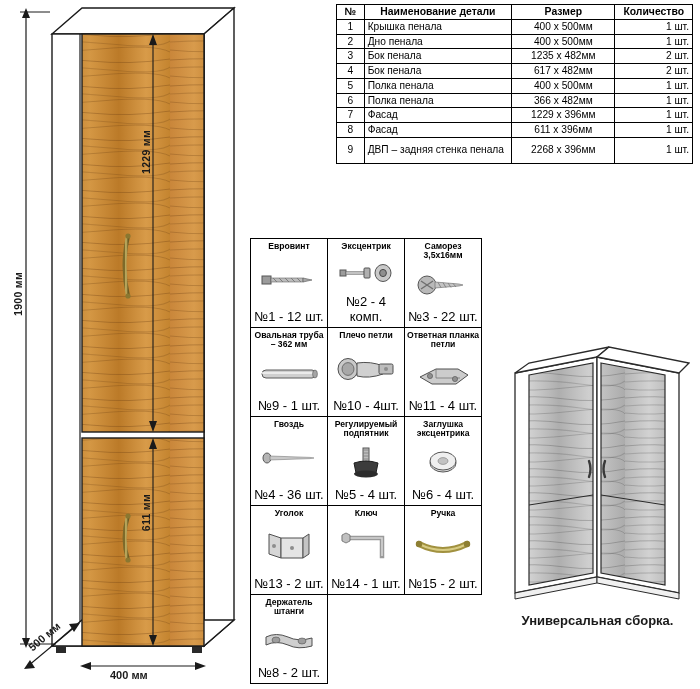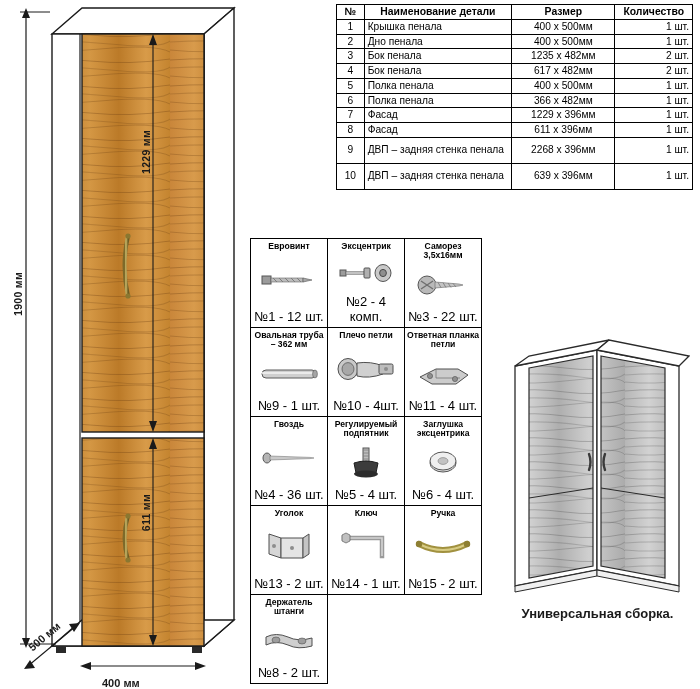--- a/index.html
+++ b/index.html
@@ -23,21 +23,21 @@
   
   .fit-grid{position:absolute;left:250px;top:238px;width:232px;border-collapse:collapse;}
   .fit-grid td{border:1px solid #000;width:77px;height:88px;vertical-align:top;padding:0;}
   .fit-cell{position:relative;width:100%;height:100%;display:flex;flex-direction:column;align-items:center;justify-content:flex-start;}
   .fit-title{font-size:8.6px;font-weight:bold;text-align:center;line-height:1.1;margin-top:3px;color:#000;}
   .fit-art{flex:1;display:flex;align-items:center;justify-content:center;width:100%;}
   .fit-qty{font-size:13px;text-align:center;margin-bottom:3px;color:#000;}
   .empty-cell{border:none !important;}
 
   
-  .ward{position:absolute;left:505px;top:338px;width:185px;height:290px;}
+  .ward{position:absolute;left:505px;top:345px;width:185px;height:290px;}
   .ward-cap{position:absolute;left:0;top:268px;width:185px;text-align:center;font-size:13px;font-weight:bold;color:#1a1a1a;}
 </style>
 </head>
 <body>
 
 <div class="root">
 
   <div class="cab-wrap">
     <svg width="240" height="670" viewBox="0 0 240 670">
 
@@ -120,21 +120,21 @@
 
       <line x1="74" y1="662" x2="192" y2="662" stroke="#1a1a1a" stroke-width="1.1"></line>
       <polygon points="70,662 81,658 81,666" fill="#1a1a1a"></polygon>
       <polygon points="196,662 185,658 185,666" fill="#1a1a1a"></polygon>
     </svg>
 
     <div class="dim-v" style="left:2px;top:268px;">1900 мм</div>
     <div class="dim-v" style="left:130px;top:126px;">1229 мм</div>
     <div class="dim-v" style="left:130px;top:490px;">611 мм</div>
     <div class="dim-txt" style="left:16px;top:640px;transform:rotate(-40deg);transform-origin:left top;">500 мм</div>
-    <div class="dim-txt" style="left:92px;top:665px;margin-top:8px;">400 мм</div>
+    <div class="dim-txt" style="left:100px;top:665px;">400 мм</div>
   </div>
 
   <table class="parts-table">
     <thead>
       <tr>
         <th class="pt-num">№</th>
         <th class="pt-name">Наименование детали</th>
         <th class="pt-size">Размер</th>
         <th class="pt-qty">Количество</th>
       </tr>
@@ -187,26 +187,20 @@
           <td class="pt-name">Фасад</td>
           <td class="pt-size">611 x 396мм</td>
           <td class="pt-qty">1 шт.</td>
         </tr>
       <tr style="height:26px">
           <td class="pt-num">9</td>
           <td class="pt-name">ДВП – задняя стенка пенала</td>
           <td class="pt-size">2268 x 396мм</td>
           <td class="pt-qty">1 шт.</td>
         </tr>
-      <tr style="height:26px">
-          <td class="pt-num">10</td>
-          <td class="pt-name">ДВП – задняя стенка пенала</td>
-          <td class="pt-size">639 x 396мм</td>
-          <td class="pt-qty">1 шт.</td>
-        </tr>
     </tbody>
   </table>
 
   <table class="fit-grid">
     <tbody>
         <tr>
       <td>
         <div class="fit-cell">
           <div class="fit-title">Евровинт</div>
           <div class="fit-art">

